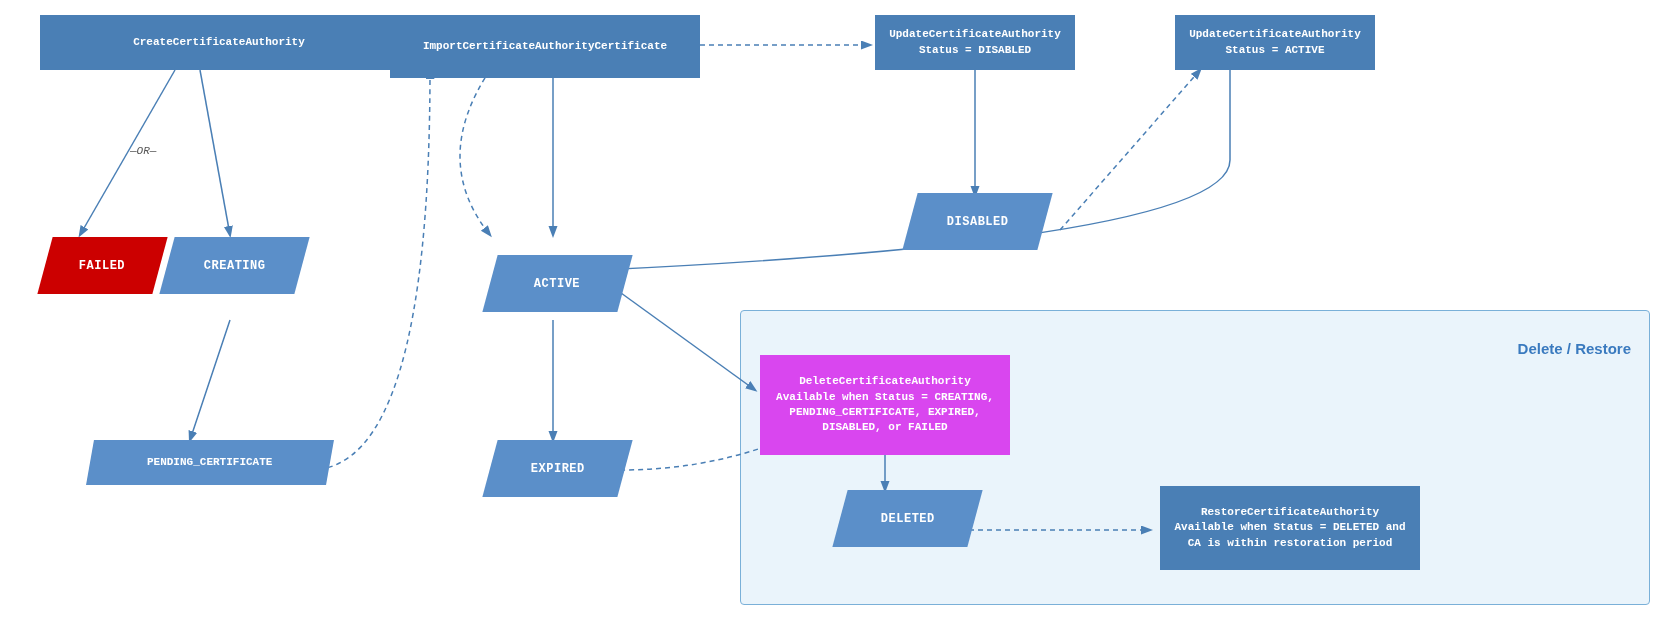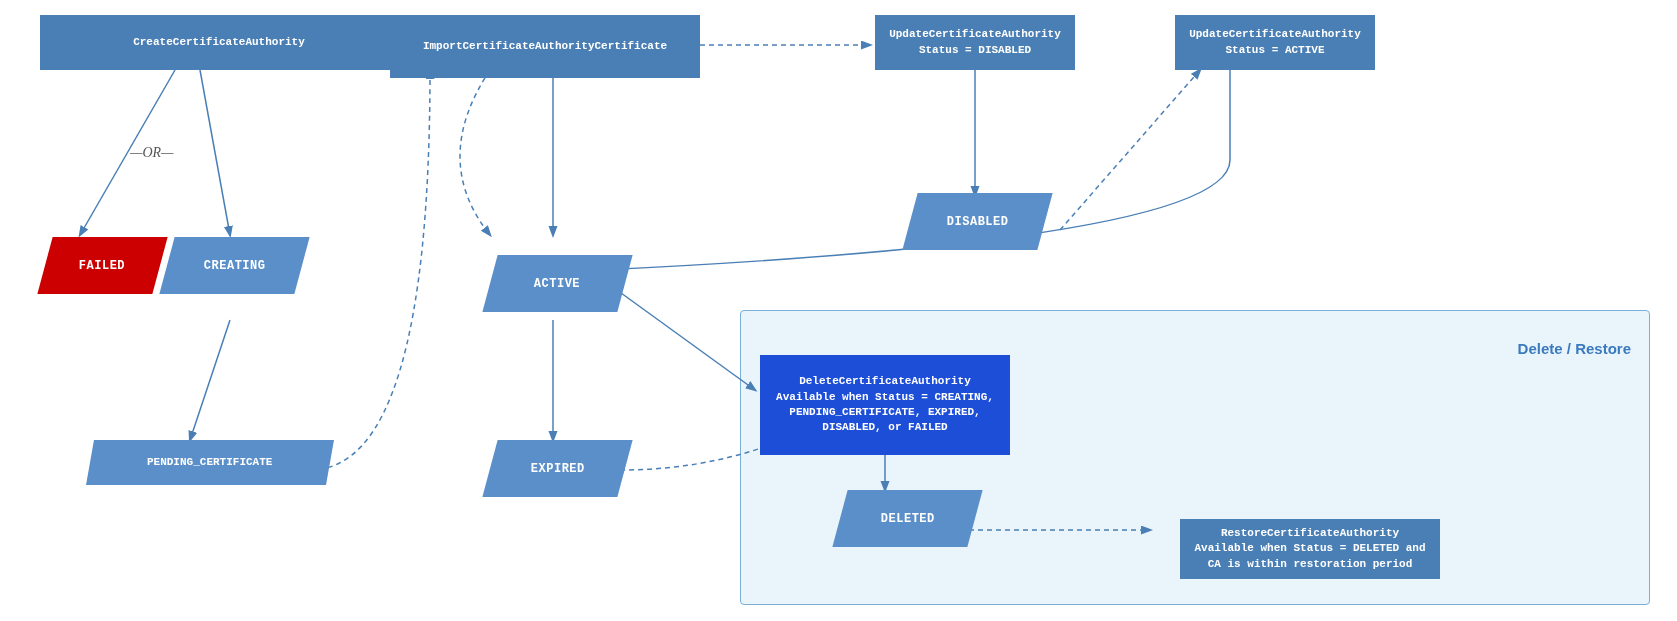--- a/index.html
+++ b/index.html
@@ -42,21 +42,21 @@
       align-items: center;
       justify-content: center;
       text-align: center;
       color: #fff;
       font-weight: bold;
       font-size: 11px;
       line-height: 1.4;
       padding: 6px;
     }
     .blue-mid { background-color: #4a7fb5; }
-    .blue-dark { background-color: #1d4ed8; }
+    .blue-dark { background-color: #d946ef; }
     .red-shape { background-color: #cc0000; }
     .blue-state { background-color: #5b8fc9; }
 
     
     #delete-restore-region {
       position: absolute;
       background: rgba(173, 210, 240, 0.25);
       border: 1.5px solid #7ab0d8;
       border-radius: 4px;
     }
@@ -71,22 +71,22 @@
     svg.arrows {
       position: absolute;
       top: 0; left: 0;
       width: 1677px;
       height: 621px;
       pointer-events: none;
     }
     .or-text {
       position: absolute;
       color: #555;
-      font-size: 14px;
-      font-family: Liberation Serif, serif;
+      font-size: 11px;
+      font-family: Liberation Mono, monospace;
       font-style: italic;
     }
   </style>
 </head>
 <body>
 
 <div id="diagram">
 
   <div id="delete-restore-region" style="left:740px; top:310px; width:910px; height:295px;">
     <div id="delete-restore-label" style="top:12px; right:18px;margin-top:17px;">Delete / Restore</div>
@@ -185,17 +185,17 @@
   </div>
 
   <div class="shape-rect blue-dark" style="left:760px; top:355px; width:250px; height:100px;">
     <span>DeleteCertificateAuthority<br>Available when Status = CREATING,<br>PENDING_CERTIFICATE, EXPIRED,<br>DISABLED, or FAILED</span>
   </div>
 
   <div class="shape-parallelogram blue-state" style="left:840px; top:490px; width:135px; height:57px;">
     <span>DELETED</span>
   </div>
 
-  <div class="shape-rect blue-mid" style="left:1160px; top:519px; width:260px; height:60px;margin-left:20px;">
+  <div class="shape-rect blue-mid" style="left:1160px; top:486px; width:260px; height:84px;">
     <span>RestoreCertificateAuthority<br>Available when Status = DELETED and<br>CA is within restoration period</span>
   </div>
 
 </div>
 
 </body></html>

